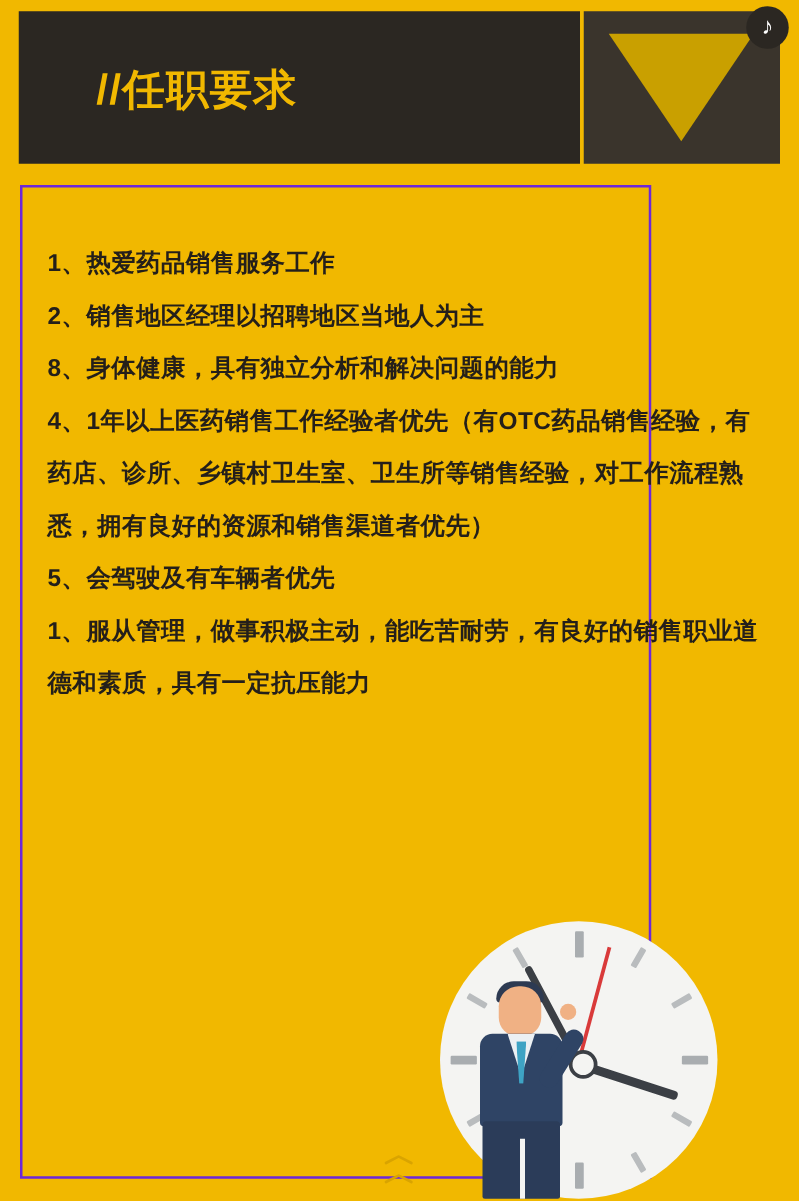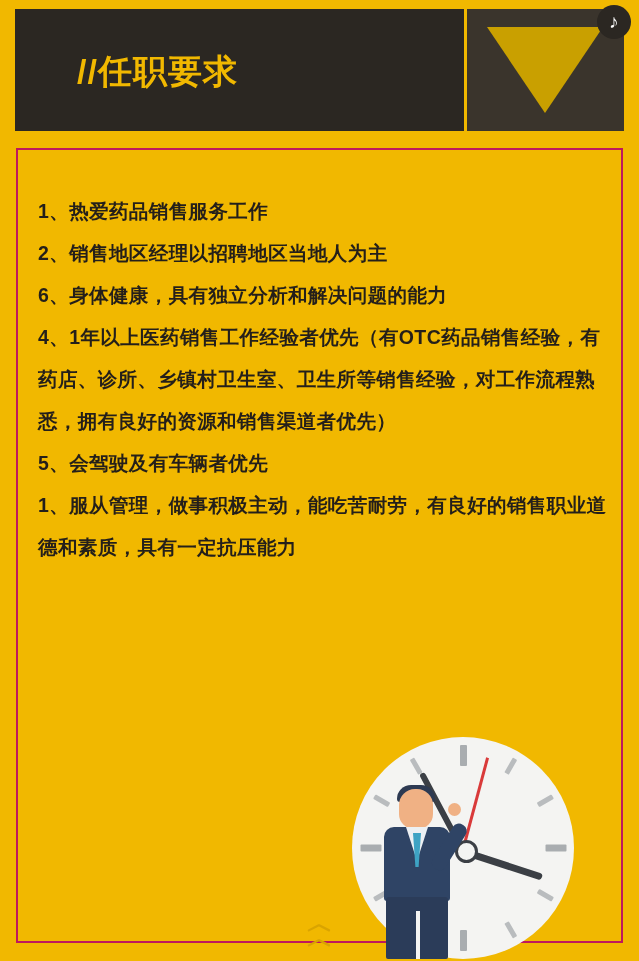--- a/index.html
+++ b/index.html
@@ -73,23 +73,23 @@
     font-size: 19px;
     line-height: 34px;
     text-align: center;
   }
 
   
   .content-box {
     position: absolute;
     left: 16px;
     top: 148px;
-    width: 607px;
+    width: 505px;
     height: 795px;
-    border: 2px solid #be185d;
+    border: 2px solid #6d28d9;
     box-sizing: border-box;
     background: #f1b800;
   }
   .req-list {
     position: absolute;
     left: 20px;
     top: 40px;
     width: 572px;
     color: #2b2722;
   }
@@ -282,21 +282,21 @@
   <div class="header-right">
     <div class="triangle"></div>
   </div>
   <div class="note-icon">♪</div>
 </div>
 
 <div class="content-box">
   <div class="req-list">
     <div class="req-item">1、热爱药品销售服务工作</div>
     <div class="req-item">2、销售地区经理以招聘地区当地人为主</div>
-    <div class="req-item">6、身体健康，具有独立分析和解决问题的能力</div>
+    <div class="req-item">8、身体健康，具有独立分析和解决问题的能力</div>
     <div class="req-item">4、1年以上医药销售工作经验者优先（有OTC药品销售经验，有药店、诊所、乡镇村卫生室、卫生所等销售经验，对工作流程熟悉，拥有良好的资源和销售渠道者优先）</div>
     <div class="req-item">5、会驾驶及有车辆者优先</div>
     <div class="req-item">1、服从管理，做事积极主动，能吃苦耐劳，有良好的销售职业道德和素质，具有一定抗压能力</div>
   </div>
 </div>
 
 <div class="clock">
   <div class="tick major" style="transform:rotate(0deg)"></div>
   <div class="tick" style="transform:rotate(30deg)"></div>
   <div class="tick" style="transform:rotate(60deg)"></div>

